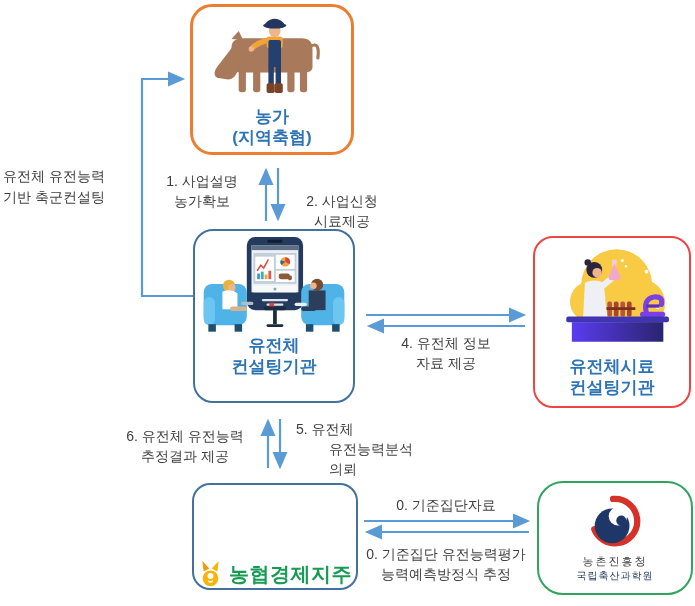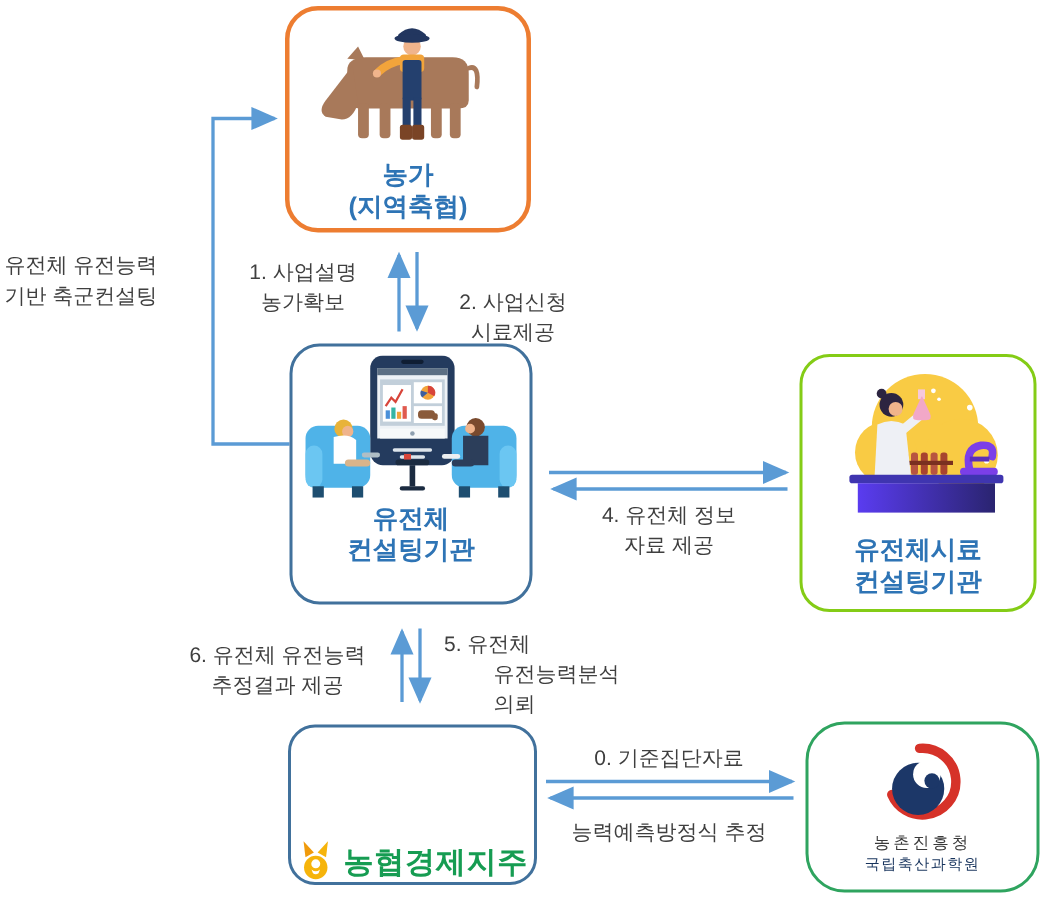--- a/index.html
+++ b/index.html
@@ -7,21 +7,21 @@
           font-family:"Liberation Sans",sans-serif;overflow:hidden;}
   .overlay{position:absolute;left:0;top:0;pointer-events:none;}
   .arr{stroke:#5B9BD5;stroke-width:2.2;fill:none;marker-end:url(#ah);}
   .node{position:absolute;background:#fff;display:flex;flex-direction:column;
         align-items:center;justify-content:space-between;box-sizing:border-box;}
   .node-farm{left:190px;top:4px;width:164px;height:151px;
              border:3px solid #ED7D31;border-radius:22px;padding:6px 4px 4px;}
   .node-consulting{left:193px;top:229px;width:162px;height:174px;
              border:2px solid #41719C;border-radius:20px;padding:6px 4px 24px;}
   .node-analysis{left:533px;top:236px;width:158px;height:172px;
-             border:2px solid #84cc16;border-radius:20px;padding:6px 4px 8px;}
+             border:2px solid #ef4444;border-radius:20px;padding:6px 4px 8px;}
   .node-nh{left:192px;top:483px;width:166px;height:107px;
              border:2px solid #41719C;border-radius:18px;
              flex-direction:row;justify-content:center;align-items:flex-end;gap:6px;}
   .node-nias{left:537px;top:481px;width:156px;height:114px;
              border:2px solid #2FA45F;border-radius:26px;
              justify-content:center;padding:4px 0;}
   .node-label{color:#2E74B5;font-weight:bold;font-size:17px;line-height:1.25;
               text-align:center;}
   .lbl{position:absolute;color:#3F3F3F;font-size:14px;line-height:1.42;
        text-align:center;white-space:nowrap;}
@@ -228,16 +228,17 @@
     <div>5. 유전체</div>
     <div class="indent">유전능력분석</div>
     <div class="indent">의뢰</div>
   </div>
 
   <div class="lbl" style="left:366px;top:496px;width:160px;">
     <div>0. 기준집단자료</div>
   </div>
 
   <div class="lbl" style="left:350px;top:545px;width:192px;">
+    <div>0. 기준집단 유전능력평가</div>
     <div>능력예측방정식 추정</div>
   </div>
 
 </div>
 
 </body></html>

